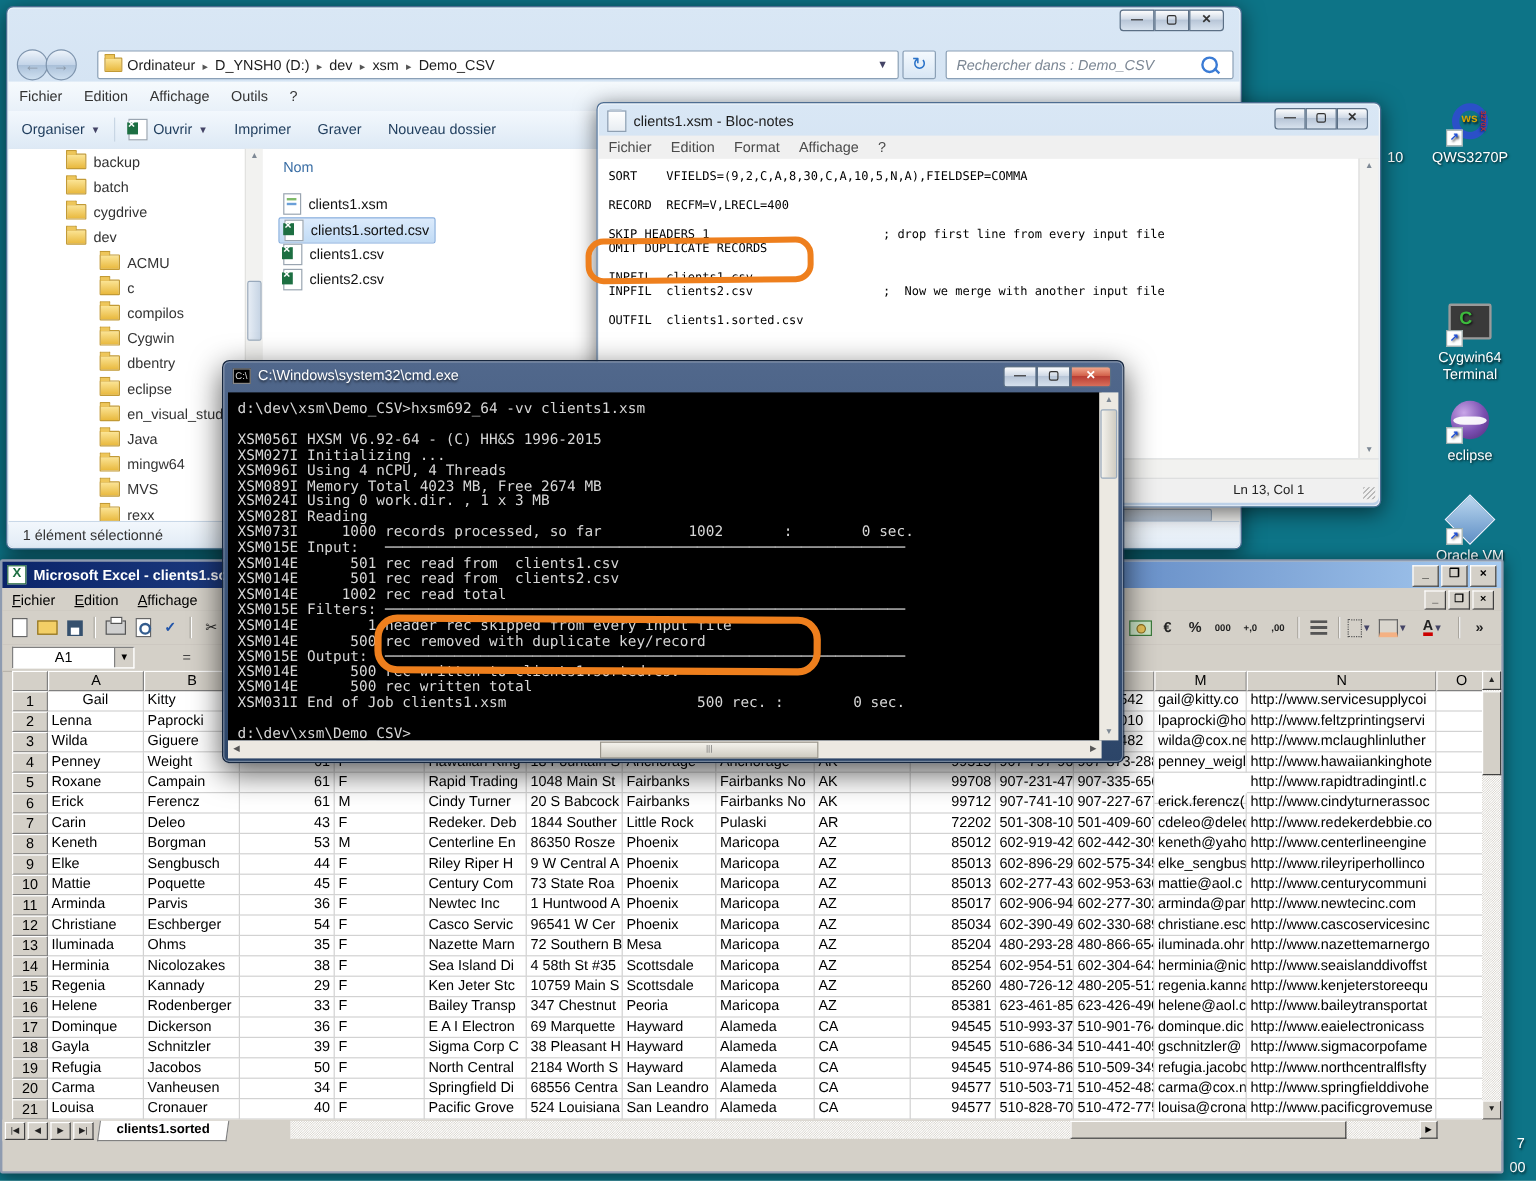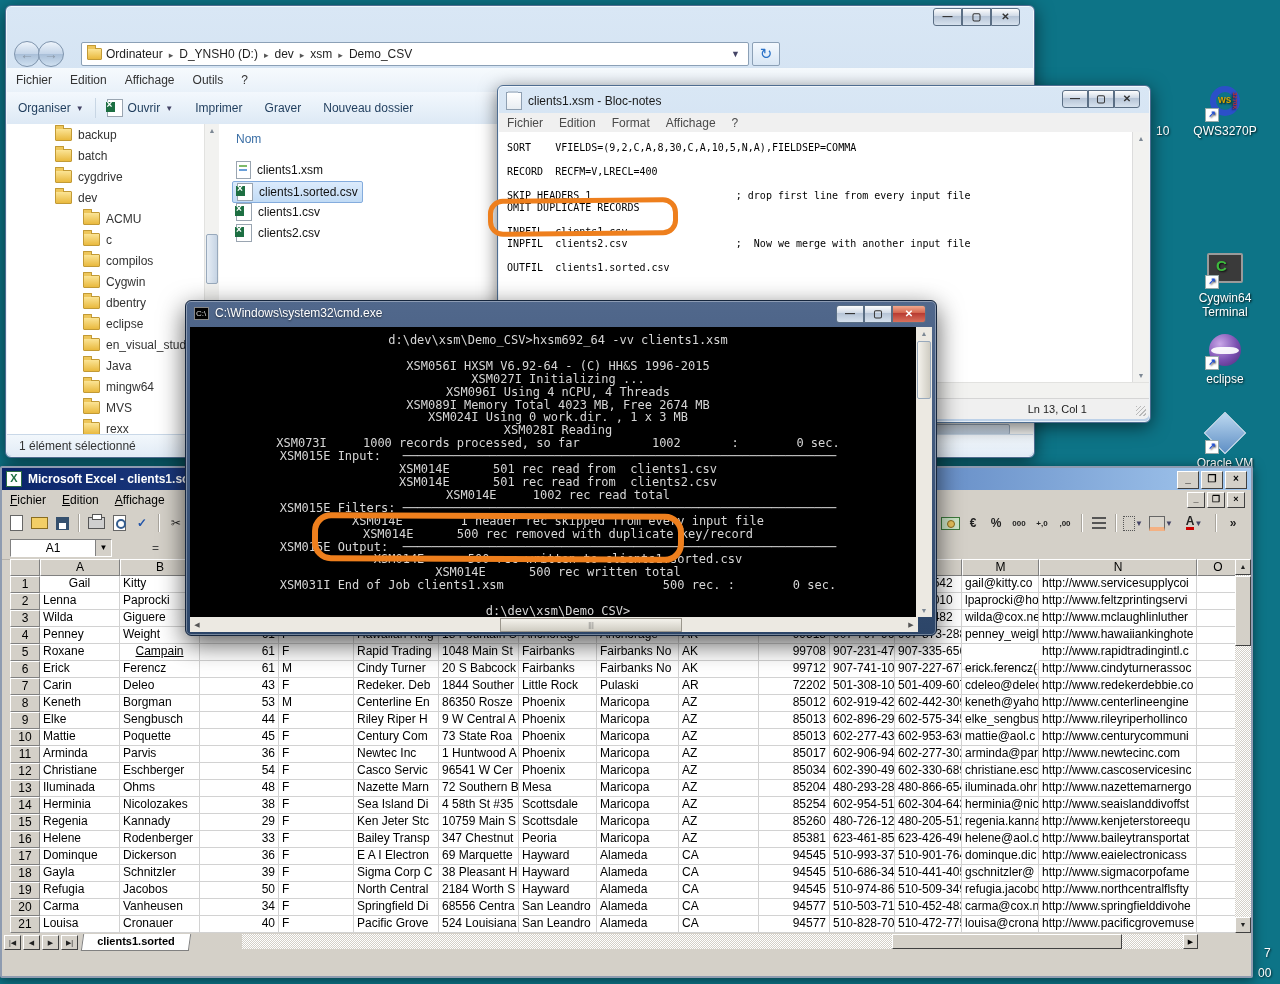--- a/index.html
+++ b/index.html
@@ -87,21 +87,21 @@
     padding-right:62px;box-sizing:border-box;border-radius:0 0 5px 5px;}
   .grip{position:absolute;right:3px;bottom:3px;width:10px;height:10px;
     background:repeating-linear-gradient(135deg,#b9b9b9 0 1px,transparent 1px 3px);}
   
   #cmd{left:185px;top:300px;width:752px;height:336px;z-index:40;
     background:linear-gradient(#51688c,#2c4568);border:1px solid #16263d;border-radius:6px;
     box-shadow:0 8px 26px rgba(0,0,0,.65), inset 0 0 0 1px rgba(255,255,255,.35);}
   .cmd-title{position:absolute;left:8px;top:5px;display:flex;align-items:center;gap:6px;font-size:12px;color:#fff;
     text-shadow:0 1px 2px rgba(0,0,0,.6);}
   .cmd-icon{width:15px;height:13px;background:#000;border:1px solid #888;color:#ddd;font-size:8px;line-height:11px;padding-left:1px;box-sizing:border-box;}
-  .cmd-body{position:absolute;left:4px;top:26px;width:728px;height:290px;background:#000;overflow:hidden;text-align:center;}
+  .cmd-body{position:absolute;left:4px;top:26px;width:728px;height:290px;background:#000;overflow:hidden;}
   .cmd-body pre{margin:0;padding:7px 0 0 8px;font-family:"DejaVu Sans Mono","Liberation Mono",monospace;
     font-size:12px;line-height:12.9px;color:#d6d6d6;}
   .cmd-vscroll{position:absolute;right:4px;top:26px;width:16px;height:290px;background:#ece9e2;}
   .cmd-hscroll{position:absolute;left:4px;top:316px;width:728px;height:15px;background:#ece9e2;}
   .cmd-harrow{position:absolute;top:0;width:14px;height:100%;color:#555;font-size:7px;text-align:center;line-height:15px;}
   .cmd-hthumb{position:absolute;left:310px;top:1px;width:180px;height:12px;background:linear-gradient(#f4f2ec,#cfccc2);border:1px solid #9a968c;}
   .cmd-hthumb::after{content:"|||";display:block;text-align:center;font-size:7px;color:#777;line-height:12px;}
   
   #excel{left:0px;top:466px;width:1253px;height:512px;z-index:30;background:#d4d0c8;
     border:2px solid #8e9bb0;border-radius:2px;box-shadow:0 2px 12px rgba(0,0,0,.5);}
@@ -238,20 +238,24 @@
     </div>
     <div class="nav-row">
       <div class="nav-circle" style="left:8px;">←</div>
       <div class="nav-circle" style="left:32px;">→</div>
       <div class="addr">
         <span class="folder" style="width:13px;height:10px;"></span>
         <span id="breadcrumb"><span class="crumb">Ordinateur</span><span class="crumb-sep">▸</span><span class="crumb">D_YNSH0 (D:)</span><span class="crumb-sep">▸</span><span class="crumb">dev</span><span class="crumb-sep">▸</span><span class="crumb">xsm</span><span class="crumb-sep">▸</span><span class="crumb">Demo_CSV</span></span>
         <span class="addr-caret">▼</span>
       </div>
       <div class="refresh-box">↻</div>
+      <div class="search-box">
+        <span class="search-text">Rechercher dans : Demo_CSV</span>
+        <span class="mag"></span>
+      </div>
     </div>
     <div class="menu-row" id="exp-menu">
         <span>Fichier</span>
         <span>Edition</span>
         <span>Affichage</span>
         <span>Outils</span>
         <span>?</span>
       </div>
     <div class="tool-row">
       <div class="tool-btn">
@@ -590,21 +594,21 @@
           <div class="g-cell" style="width: 71px; text-align: right;">99515</div>
           <div class="g-cell" style="width: 65px; text-align: left;">907-797-9628</div>
           <div class="g-cell" style="width: 67px; text-align: left;">907-873-2882</div>
           <div class="g-cell" style="width: 77px; text-align: left;">penney_weigl</div>
           <div class="g-cell" style="width: 158px; text-align: left;">http://www.hawaiiankinghote</div>
           <div class="g-cell" style="width: 42px; text-align: left;"></div>
         </div>
         <div class="g-row g-data">
           <div class="g-rowhdr">5</div>
           <div class="g-cell" style="width: 80px; text-align: left;">Roxane</div>
-          <div class="g-cell" style="width: 80px; text-align: center; text-decoration: underline;">Campain</div>
+          <div class="g-cell" style="width: 80px; text-align: left;">Campain</div>
           <div class="g-cell" style="width: 79px; text-align: right;">61</div>
           <div class="g-cell" style="width: 75px; text-align: left;">F</div>
           <div class="g-cell" style="width: 85px; text-align: left;">Rapid Trading</div>
           <div class="g-cell" style="width: 80px; text-align: left;">1048 Main St</div>
           <div class="g-cell" style="width: 78px; text-align: left;">Fairbanks</div>
           <div class="g-cell" style="width: 82px; text-align: left;">Fairbanks No</div>
           <div class="g-cell" style="width: 80px; text-align: left;">AK</div>
           <div class="g-cell" style="width: 71px; text-align: right;">99708</div>
           <div class="g-cell" style="width: 65px; text-align: left;">907-231-4722</div>
           <div class="g-cell" style="width: 67px; text-align: left;">907-335-6568</div>
@@ -735,21 +739,21 @@
           <div class="g-cell" style="width: 65px; text-align: left;">602-390-4944</div>
           <div class="g-cell" style="width: 67px; text-align: left;">602-330-6894</div>
           <div class="g-cell" style="width: 77px; text-align: left;">christiane.esc</div>
           <div class="g-cell" style="width: 158px; text-align: left;">http://www.cascoservicesinc</div>
           <div class="g-cell" style="width: 42px; text-align: left;"></div>
         </div>
         <div class="g-row g-data">
           <div class="g-rowhdr">13</div>
           <div class="g-cell" style="width: 80px; text-align: left;">Iluminada</div>
           <div class="g-cell" style="width: 80px; text-align: left;">Ohms</div>
-          <div class="g-cell" style="width: 79px; text-align: right;">48</div>
+          <div class="g-cell" style="width: 79px; text-align: right;">35</div>
           <div class="g-cell" style="width: 75px; text-align: left;">F</div>
           <div class="g-cell" style="width: 85px; text-align: left;">Nazette Marn</div>
           <div class="g-cell" style="width: 80px; text-align: left;">72 Southern B</div>
           <div class="g-cell" style="width: 78px; text-align: left;">Mesa</div>
           <div class="g-cell" style="width: 82px; text-align: left;">Maricopa</div>
           <div class="g-cell" style="width: 80px; text-align: left;">AZ</div>
           <div class="g-cell" style="width: 71px; text-align: right;">85204</div>
           <div class="g-cell" style="width: 65px; text-align: left;">480-293-2882</div>
           <div class="g-cell" style="width: 67px; text-align: left;">480-866-6544</div>
           <div class="g-cell" style="width: 77px; text-align: center;">iluminada.ohr</div>

